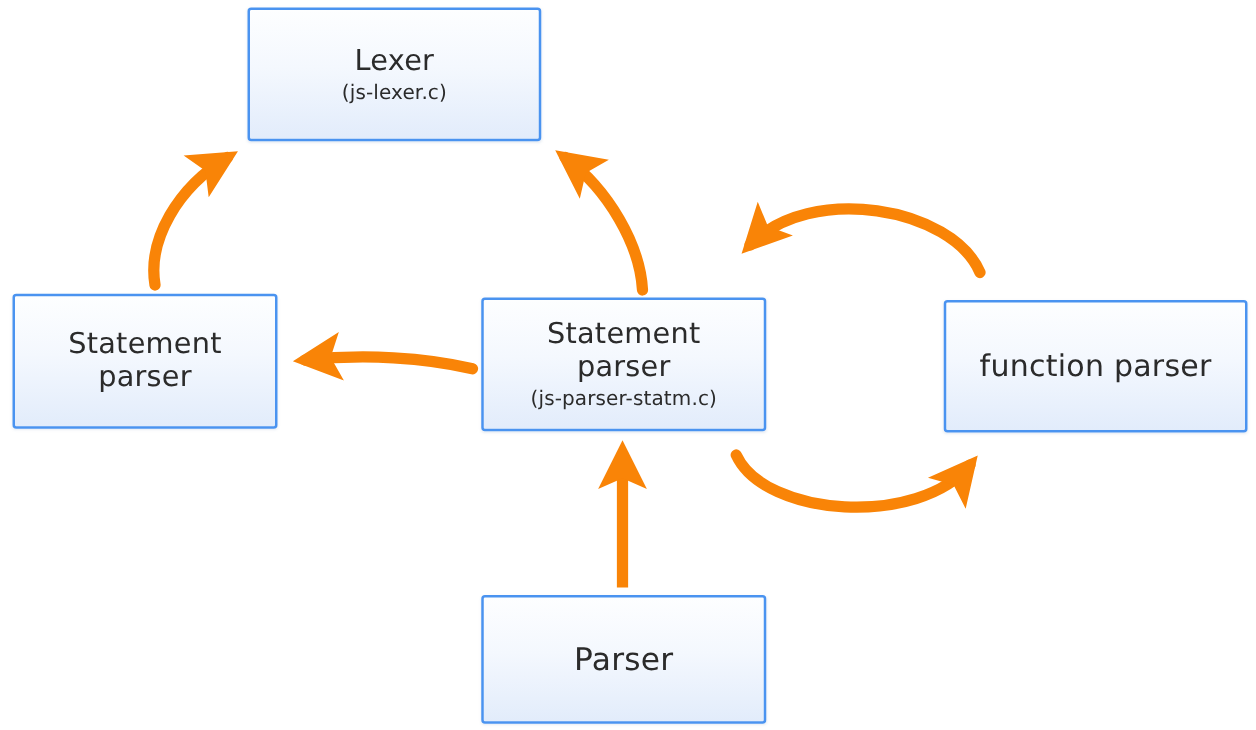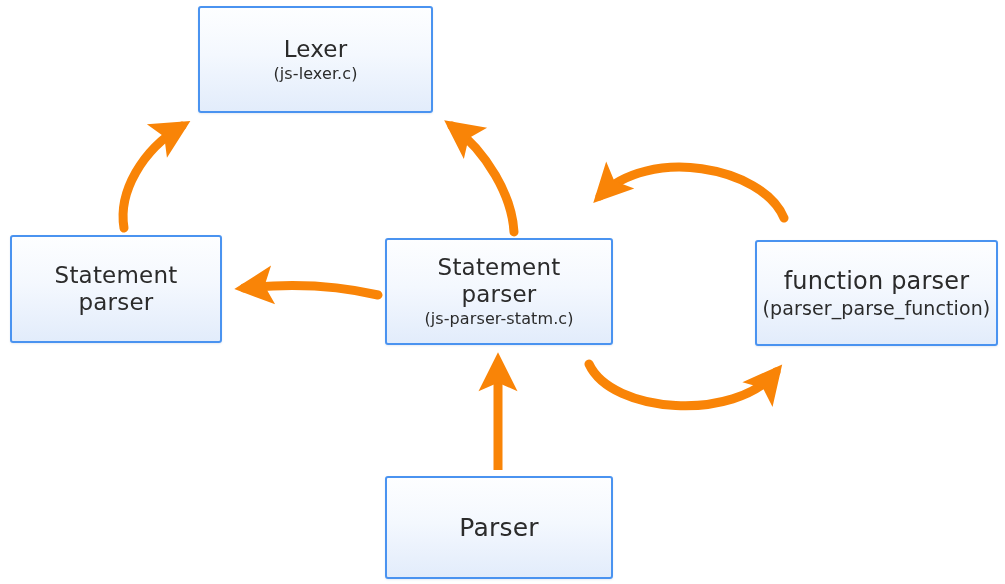--- a/index.html
+++ b/index.html
@@ -101,20 +101,19 @@
   </div>
 
   <div class="node" id="node-statement">
     <div class="title">Statement
 parser</div>
     <div class="subtitle">(js-parser-statm.c)</div>
   </div>
 
   <div class="node" id="node-function">
     <div class="title">function parser</div>
-    <div class="subtitle">(parser_parse_function)</div>
   </div>
 
   <div class="node" id="node-parser">
     <div class="title">Parser</div>
   </div>
 
 </div>
 
 </body></html>

